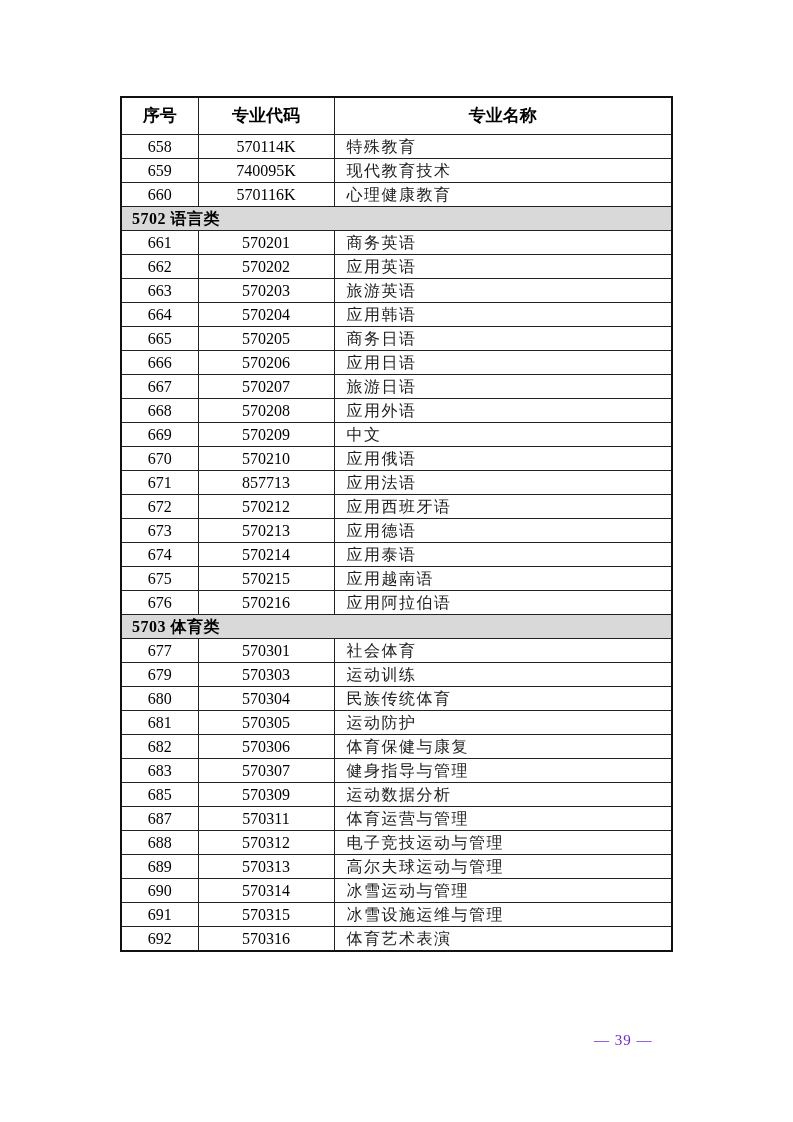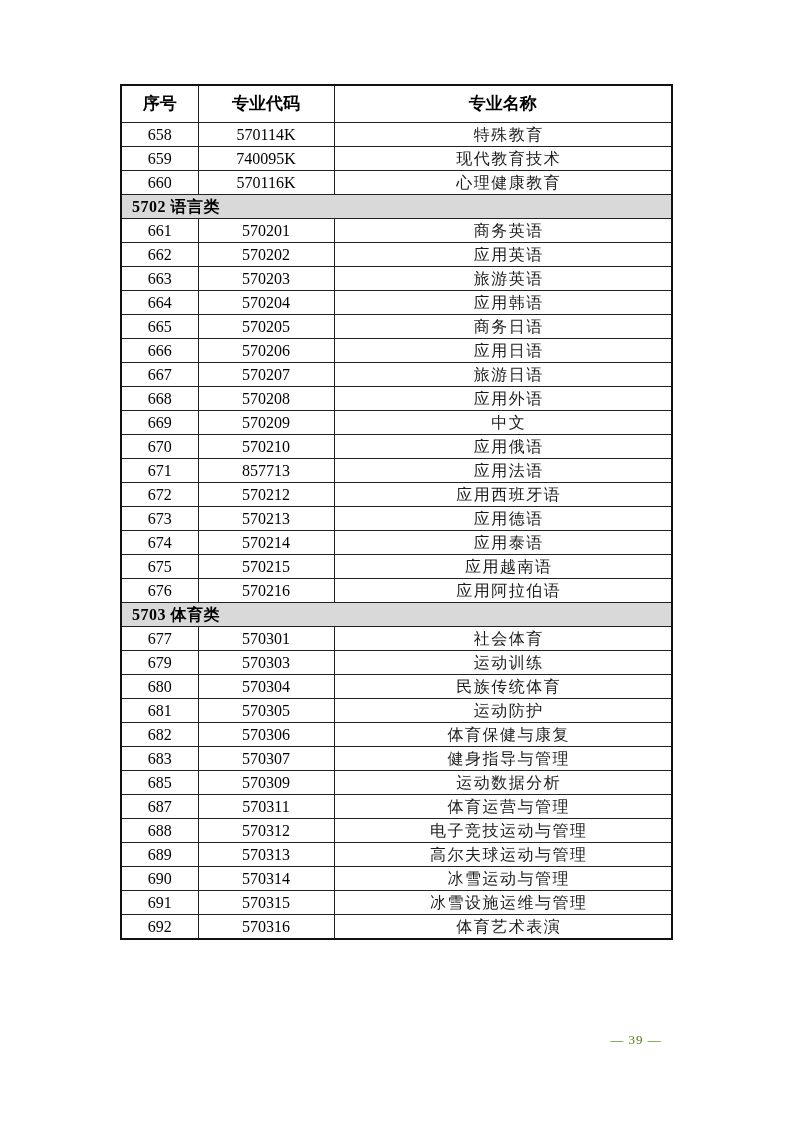--- a/index.html
+++ b/index.html
@@ -9,21 +9,21 @@
     width: 793px;
     height: 1122px;
     background: #ffffff;
     font-family: "Liberation Serif", serif;
     color: #000000;
     overflow: hidden;
   }
   table.majors {
     position: absolute;
     left: 120px;
-    top: 84px;
+    top: 96px;
     width: 551px;
     border-collapse: collapse;
     table-layout: fixed;
     border: 2px solid #111111;
   }
   table.majors th,
   table.majors td {
     border: 1px solid #222222;
     vertical-align: middle;
     overflow: hidden;
@@ -40,44 +40,44 @@
   table.majors td {
     height: 23px;
     font-size: 16px;
     line-height: 23px;
   }
   td.c-no, td.c-code {
     text-align: center;
     font-family: "Liberation Serif", serif;
   }
   td.c-name {
-    text-align: center;
+    text-align: left;
     padding-left: 12px;
     font-size: 15px;
     letter-spacing: 1.5px;
     color: #1c1c1c;
   }
   tr.section-row td {
     background: #d9d9d9;
     font-weight: bold;
     text-align: left;
     padding-left: 10px;
     font-size: 16px;
     letter-spacing: 0.5px;
     font-family: "Liberation Serif", serif;
   }
   .footer {
     position: absolute;
     top: 1032px;
     left: 594px;
     width: 84px;
-    text-align: center;
-    font-size: 13px;
-    font-family: "Liberation Serif", serif;
-    color: #4d7c0f;
+    text-align: left;
+    font-size: 15px;
+    font-family: "Liberation Serif", serif;
+    color: #6d28d9;
     letter-spacing: 1px;
   }
 </style>
 </head>
 <body>
 
 <div class="page">
 
   <table class="majors">
     <colgroup>

